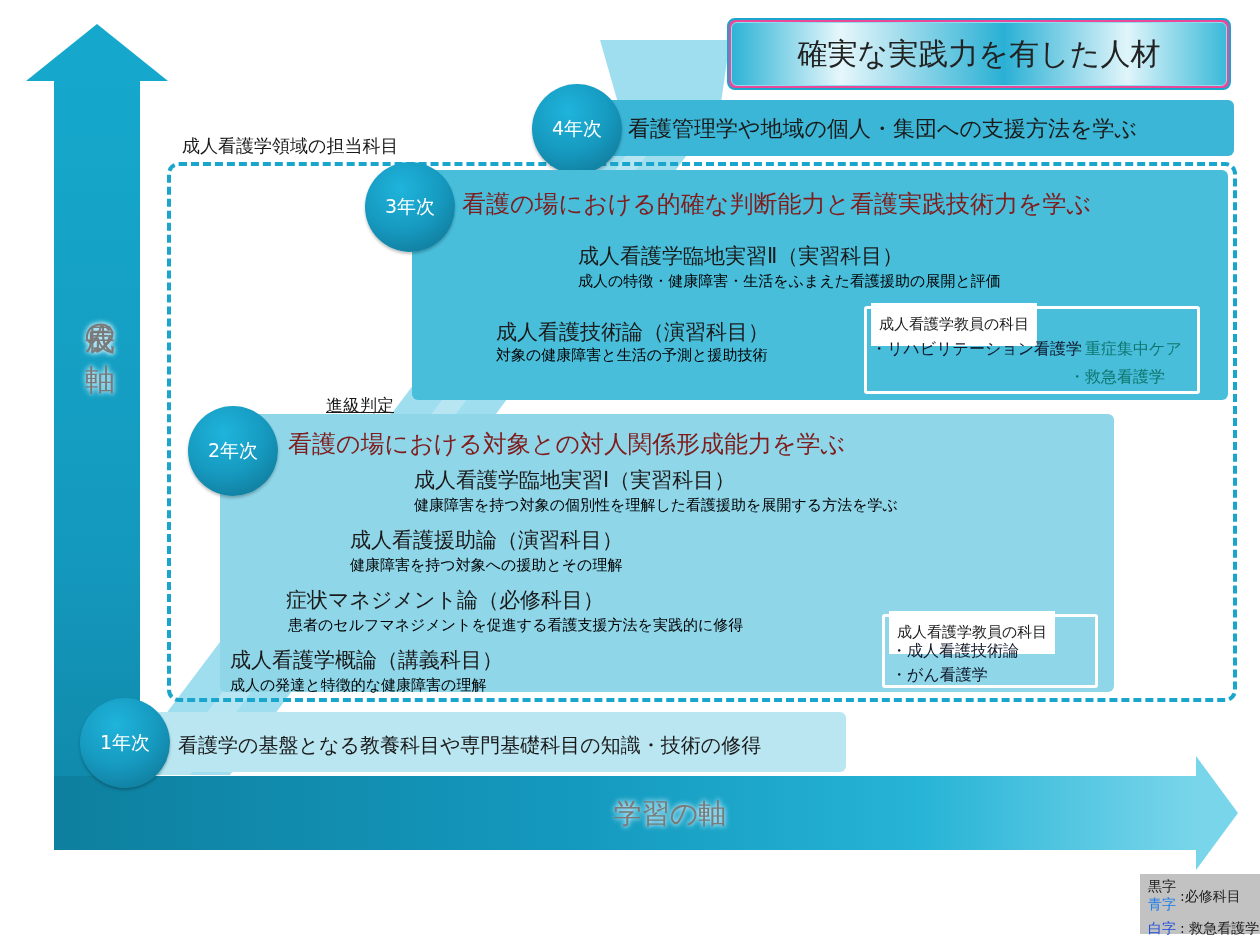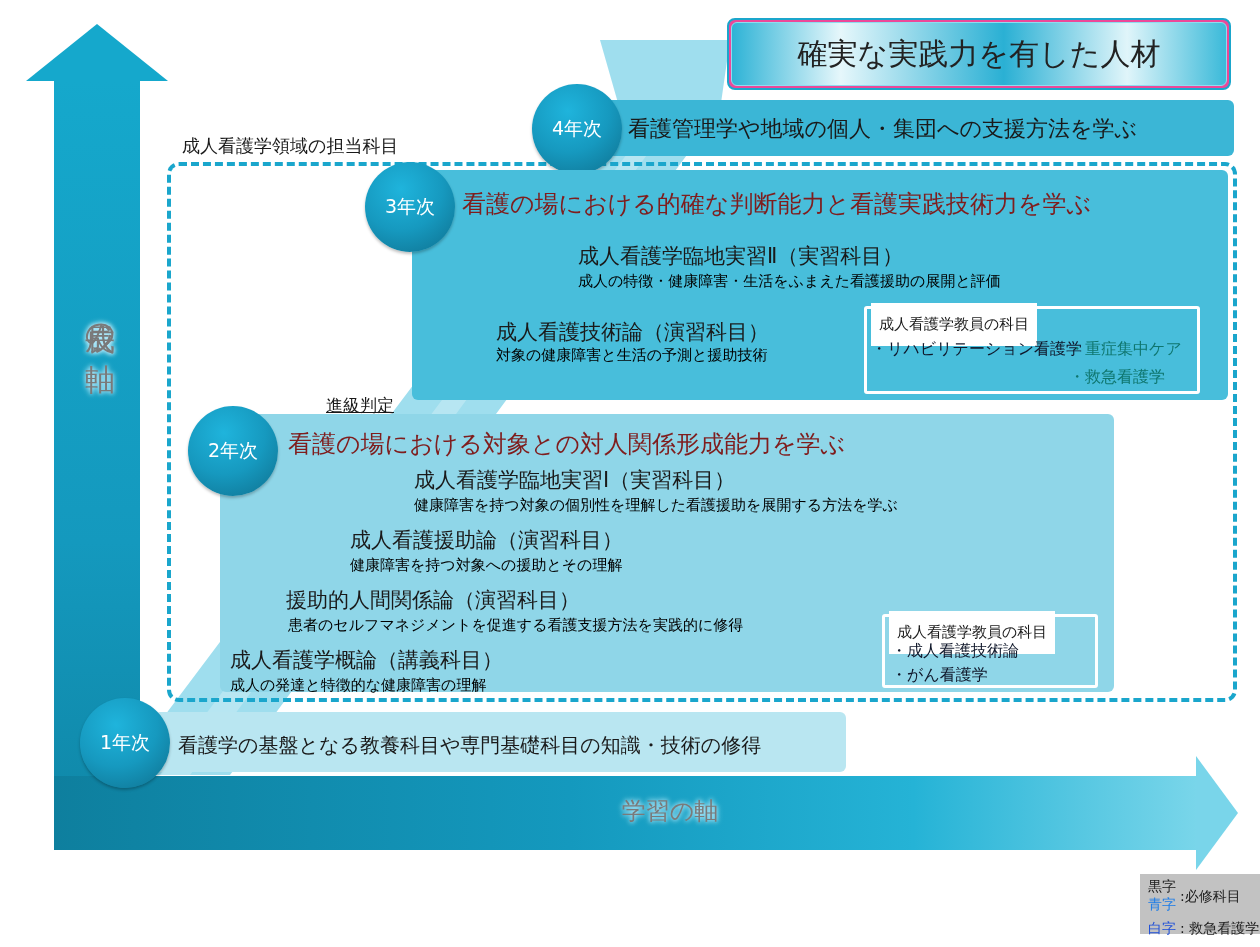--- a/index.html
+++ b/index.html
@@ -20,21 +20,21 @@
   .v-label { left: 78px; top: 300px; width: 40px; font-size: 30px; line-height: 36px;
     color: #7a7a7a; text-align: center; writing-mode: vertical-rl;
     text-shadow: 0 0 4px #bfefff, 0 0 6px #bfefff; letter-spacing: 2px; }
 
   
   .h-shaft { left: 54px; top: 776px; width: 1146px; height: 74px;
     background: linear-gradient(90deg, #0e7f9e 0%, #1499be 45%, #25b3d6 75%, #7ad6ea 100%); }
   .h-head { left: 1196px; top: 756px; width: 0; height: 0;
     border-top: 57px solid transparent; border-bottom: 57px solid transparent;
     border-left: 42px solid #79d5ea; }
-  .h-label { left: 560px; top: 795px; width: 220px; text-align: center; font-size: 24px;
+  .h-label { left: 560px; top: 795px; width: 220px; text-align: center; font-size: 28px;
     color: #7a7a7a; text-shadow: 0 0 4px #bfefff, 0 0 6px #bfefff; }
 
   
   .diag { left: 0; top: 0; width: 1260px; height: 947px; pointer-events: none; }
 
   
   .result-box { left: 727px; top: 18px; width: 504px; height: 72px; border-radius: 8px;
     border: 2px solid #1aa6cc; box-sizing: border-box; padding: 2px;
     background: #ec4899; }
   .result-inner { width: 100%; height: 100%; border-radius: 6px;
@@ -127,21 +127,21 @@
 <div class="abs promotion-label">進級判定</div>
 
 <div class="abs band band2"></div>
 <div class="abs year-circle" style="left:188px; top:406px;">2年次</div>
 <div class="abs band-title" style="left:288px; top:428px;">看護の場における対象との対人関係形成能力を学ぶ</div>
 
 <div class="abs course-name" style="left:414px; top:466px;">成人看護学臨地実習Ⅰ（実習科目）</div>
 <div class="abs course-desc" style="left:414px; top:496px;">健康障害を持つ対象の個別性を理解した看護援助を展開する方法を学ぶ</div>
 <div class="abs course-name" style="left:350px; top:526px;">成人看護援助論（演習科目）</div>
 <div class="abs course-desc" style="left:350px; top:556px;">健康障害を持つ対象への援助とその理解</div>
-<div class="abs course-name" style="left:286px; top:586px;">援助的人間関係論（演習科目）</div>
+<div class="abs course-name" style="left:286px; top:586px;">症状マネジメント論（必修科目）</div>
 <div class="abs course-desc" style="left:288px; top:616px;">患者のセルフマネジメントを促進する看護支援方法を実践的に修得</div>
 <div class="abs course-name" style="left:230px; top:646px;">成人看護学概論（講義科目）</div>
 <div class="abs course-desc" style="left:230px; top:676px;">成人の発達と特徴的な健康障害の理解</div>
 
 <div class="abs faculty" style="left:882px; top:614px; width:216px; height:74px;">
   <div class="faculty-title" style="left:4px; top:-6px;">成人看護学教員の科目</div>
   <div class="faculty-item blue" style="left:6px; top:24px;">・成人看護技術論</div>
   <div class="faculty-item blue" style="left:6px; top:48px;">・がん看護学</div>
 </div>
 

